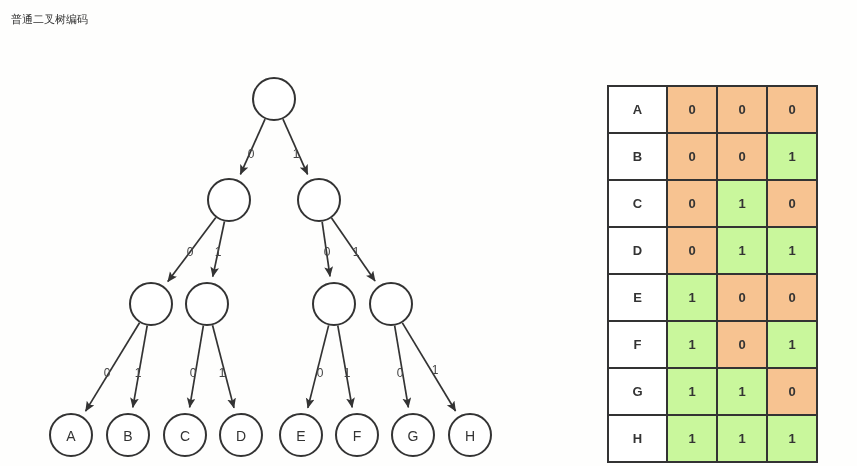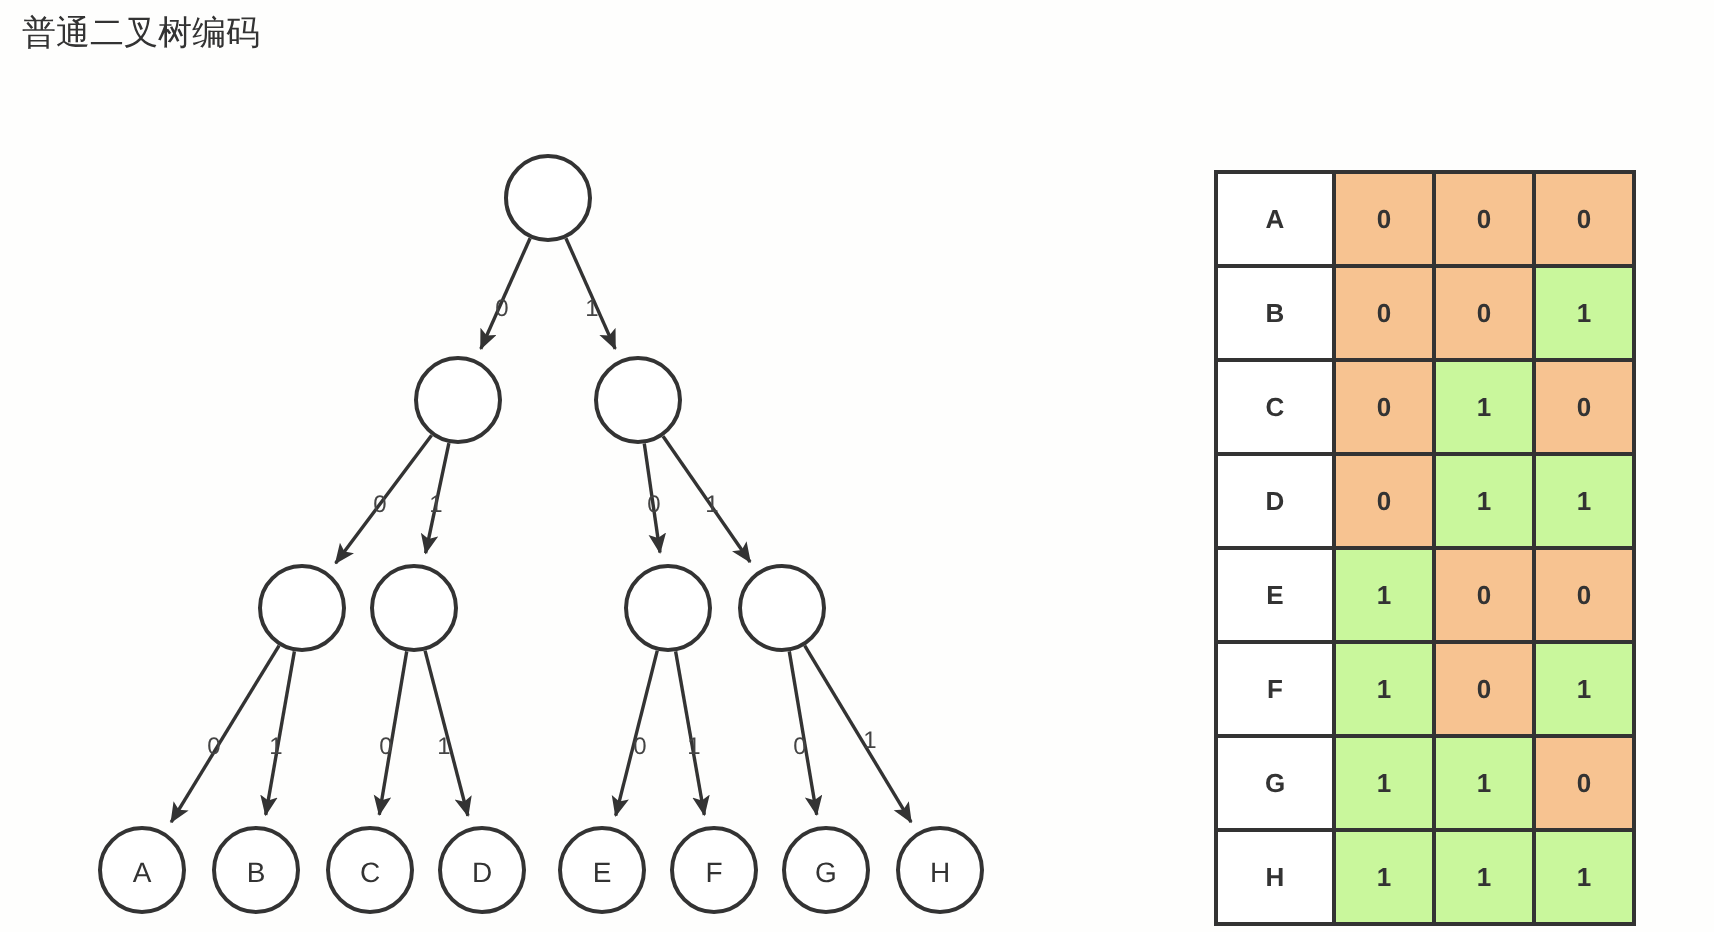--- a/index.html
+++ b/index.html
@@ -12,25 +12,24 @@
     height: 466px;
     position: relative;
     overflow: hidden;
     font-family: "Liberation Sans", "DejaVu Sans", sans-serif;
     color: #333333;
   }
   #title {
     position: absolute;
     left: 11px;
     top: 10px;
-    font-size: 17px;
+    font-size: 11px;
     line-height: 18px;
     color: #333333;
     white-space: nowrap;
-    font-family: Liberation Mono, monospace;
   }
   #tree-wrap {
     position: absolute;
     left: 0;
     top: 0;
     width: 560px;
     height: 466px;
   }
   #tree-svg {
     display: block;

